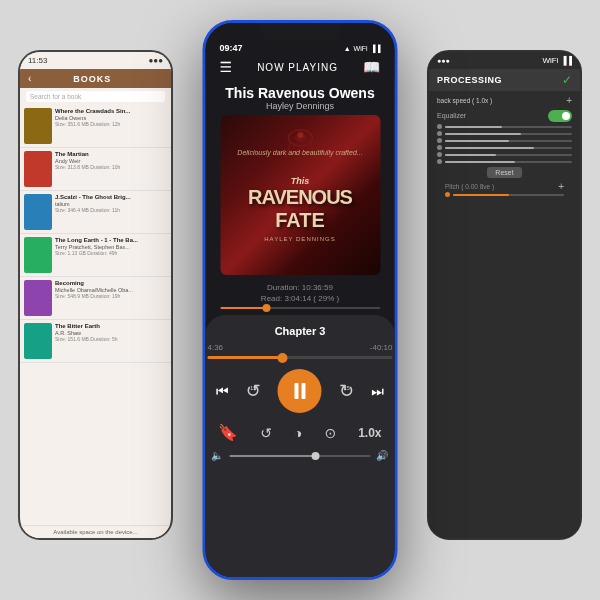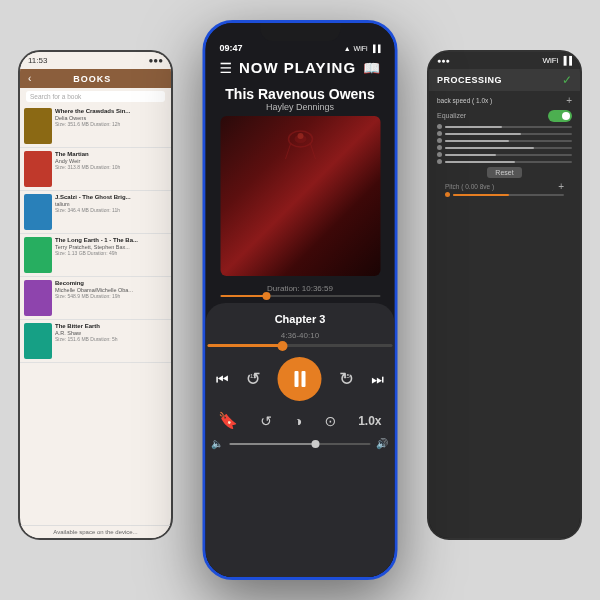--- a/index.html
+++ b/index.html
@@ -304,22 +304,22 @@
     .center-top-bar {
       display: flex;
       align-items: center;
       justify-content: space-between;
       padding: 4px 14px;
       background: #1a1a1e;
     }
     .hamburger { color: #fff; font-size: 14px; }
     .now-playing-label {
       color: #fff;
-      font-size: 15px;
-      font-weight: 700;
+      font-size: 10px;
+      font-weight: 400;
       letter-spacing: 1px;
     }
     .book-icon { color: #fff; font-size: 14px; }
 
     .book-title-main {
       color: #fff;
       font-size: 14px;
       font-weight: bold;
       text-align: center;
       margin-top: 6px;
@@ -433,21 +433,21 @@
     }
     .chapter-label {
       text-align: center;
       color: #fff;
       font-size: 11px;
       font-weight: 600;
       margin-bottom: 6px;
     }
     .time-row {
       display: flex;
-      justify-content: center;
+      justify-content: space-between;
       color: #888;
       font-size: 8px;
       margin-bottom: 4px;
     }
     .chapter-progress {
       width: 100%;
       height: 3px;
       background: #444;
       border-radius: 2px;
       margin-bottom: 10px;
@@ -737,24 +737,34 @@
       <div class="book-author-main">Hayley Dennings</div>
 
       <div class="album-art">
         <svg class="album-art-deco" viewBox="0 0 60 50" xmlns="http://www.w3.org/2000/svg">
           <ellipse cx="30" cy="15" rx="12" ry="8" fill="none" stroke="#8b1a1a" stroke-width="1.5"></ellipse>
           <ellipse cx="30" cy="15" rx="6" ry="4" fill="#8b1a1a" opacity="0.6"></ellipse>
           <line x1="20" y1="20" x2="15" y2="35" stroke="#8b1a1a" stroke-width="1"></line>
           <line x1="40" y1="20" x2="45" y2="35" stroke="#8b1a1a" stroke-width="1"></line>
           <circle cx="30" cy="12" r="3" fill="#c0392b" opacity="0.8"></circle>
         </svg>
+        <div class="album-art-text">
+          <span class="art-this" style="font-style:italic;font-size:7px;color:#c8a882;">Deliciously dark and beautifully crafted...</span>
+          <span style="color:#e8d5b0;font-size:9px;font-weight:600;font-style:italic;display:block;margin-top:20px;">This</span>
+          <span class="art-ravenous">RAVENOUS</span>
+          <span class="art-fate">FATE</span>
+          <span class="art-author">HAYLEY DENNINGS</span>
+        </div>
       </div>
 
       <div class="duration-info">
         <span>Duration: 10:36:59</span>
+      </div>
+      <div class="read-info">
+        <span>Read: 3:04:14 ( 29% )</span>
       </div>
 
       <div class="progress-bar-outer">
         <div class="progress-bar-fill">
           <div class="progress-thumb"></div>
         </div>
       </div>
 
       <div class="player-bottom">
         <div class="chapter-label">Chapter 3</div>

